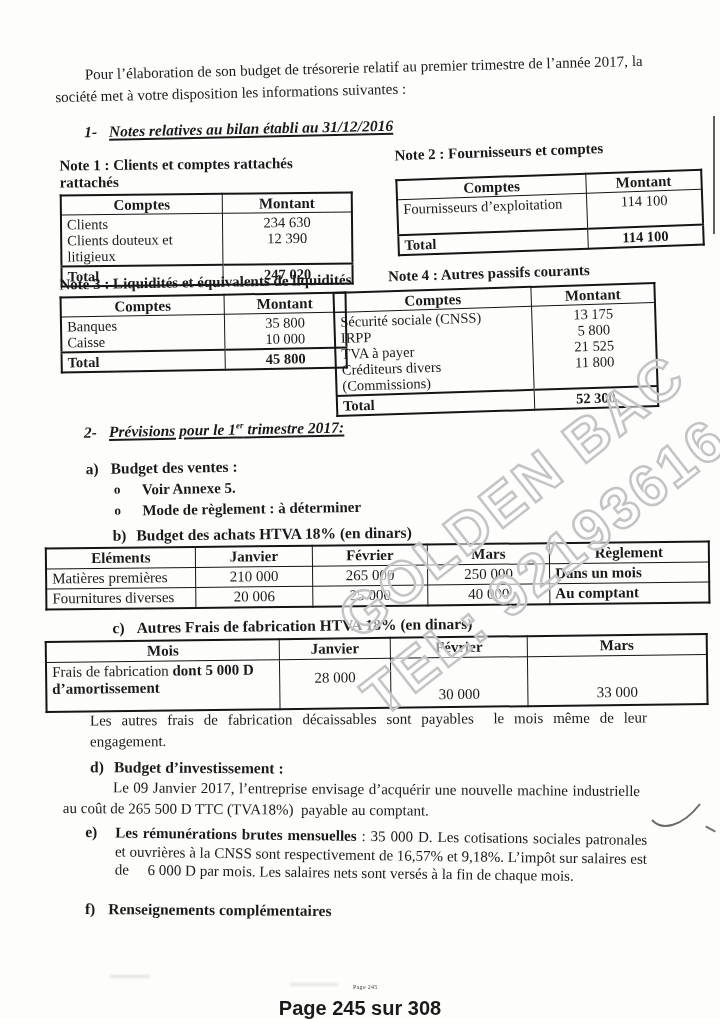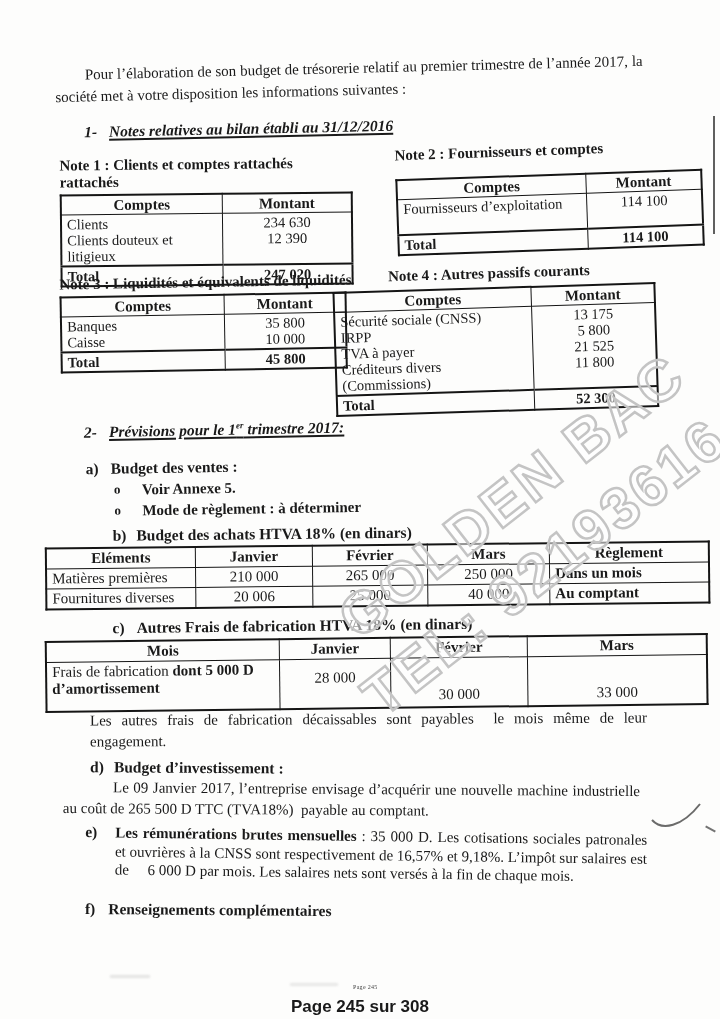--- a/index.html
+++ b/index.html
@@ -20,21 +20,21 @@
   .big th,.big td{font-size:15px;line-height:17px;}
   .heading{font-size:15.5px;font-weight:bold;}
   .note-title{font-size:15px;font-weight:bold;line-height:17px;}
   sup{font-size:9px;}
   .bullet-row{display:flex;font-weight:bold;font-size:15px;margin-top:4px;}
   .bullet-marker{width:14px;margin-right:14px;font-size:13px;}
   .watermark{pointer-events:none;z-index:6;font-family:"Liberation Sans",sans-serif;
              font-weight:bold;font-size:58px;letter-spacing:3px;line-height:76px;text-align:center;
              color:rgba(255,255,255,0.55);-webkit-text-stroke:2.5px #c4c4c4;}
   .artifact{background:#2a2a2a;}
-  .footer{font-family:"Liberation Sans",sans-serif;font-weight:bold;font-size:17px;text-align:center;}
+  .footer{font-family:"Liberation Sans",sans-serif;font-weight:bold;font-size:20px;text-align:center;}
   .tiny{font-size:6px;color:#444;filter:blur(0.4px);letter-spacing:0.3px;}
 </style>
 </head>
 <body>
 
 <div class="page">
 
   <div class="abs just" style="left:55px;top:57px;width:588px;font-size:15px;line-height:22px;text-indent:30px;transform:rotate(-1.4deg);">Pour l’élaboration de son budget de trésorerie relatif au premier trimestre de l’année 2017, la société met à votre disposition les informations suivantes :</div>
 
   <div class="abs" style="left:84px;top:120px;transform:rotate(-1.2deg);">

